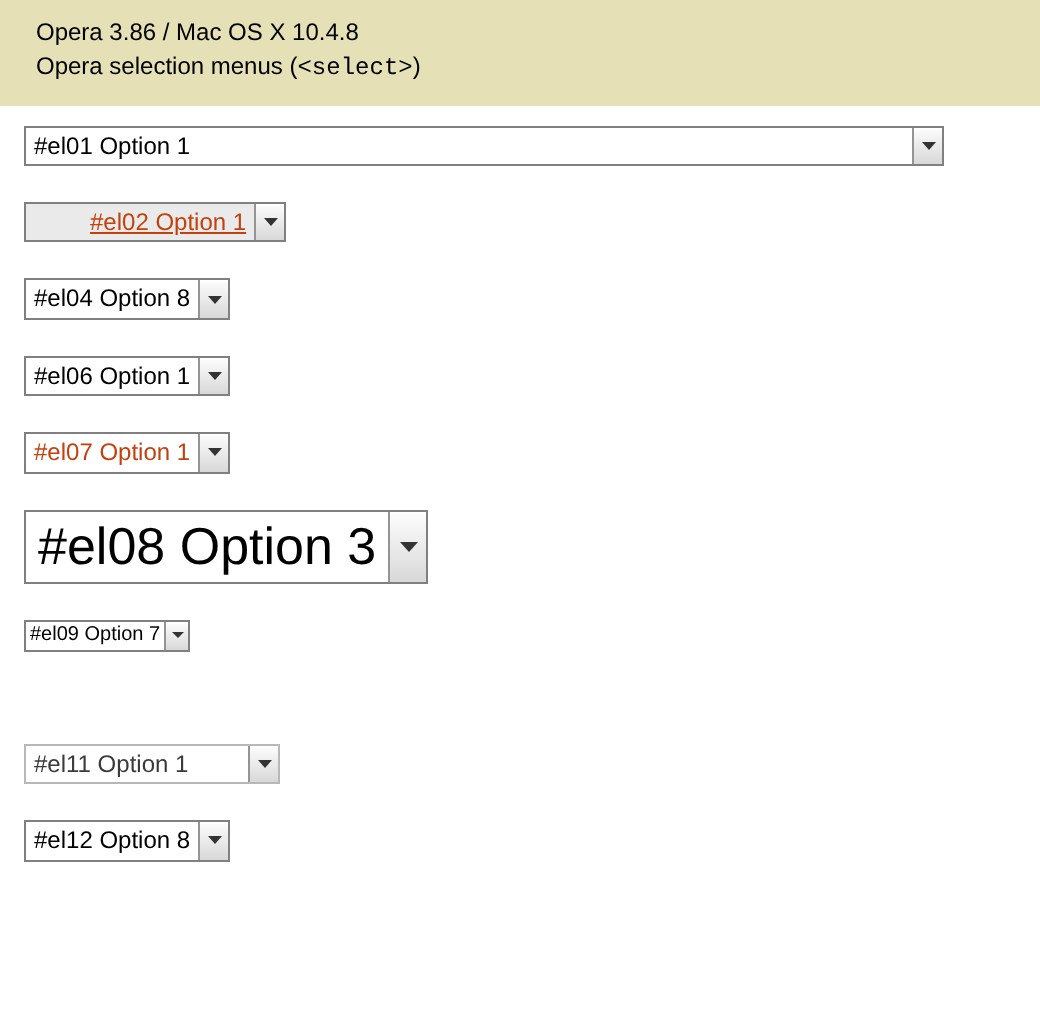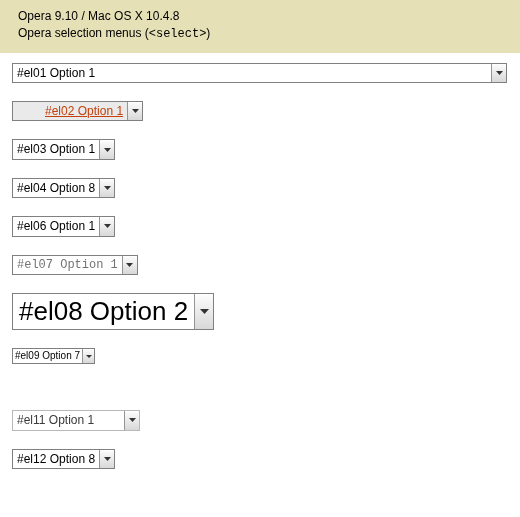--- a/index.html
+++ b/index.html
@@ -55,40 +55,40 @@
     display: flex;
     align-items: center;
     justify-content: center;
     box-shadow: inset 0 1px 0 #fff;
   }
   .sel .btn svg {
     display: block;
   }
 
   
-  .sel.full { width: 495px; }
+  .sel.full { width: 460px; }
   .sel.full .value { flex: 1; }
 
   .sel.sel02 {
     background: #eaeaea;
   }
   .sel.sel02 .value {
     color: #c2410c;
     text-decoration: underline;
     margin-left: 28px;
   }
 
   .sel.sel05 {
     outline: 1.5px dotted #001fe6;
     outline-offset: 1px;
   }
 
   .sel.sel07 .value {
-    font-family: Liberation Mono, monospace;
-    color: #737373;
+    font-family: Liberation Sans, sans-serif;
+    color: #c2410c;
   }
 
   .sel.sel08 {
     font-size: 26px;
   }
   .sel.sel08 .value { padding: 2px 6px; }
   .sel.sel08 .btn { width: 18px; }
 
   .sel.sel09 { font-size: 10px; }
   .sel.sel09 .value { padding: 1px 2px; }
@@ -100,21 +100,21 @@
     border-color: #b8b8b8;
     color: #3a3a3a;
     margin-top: 28px;
   }
   .sel.sel11 .value { padding-right: 30px; }
 </style>
 </head>
 <body>
 
 <div class="header">
-  <div>Opera 9.10 / Mac OS X 10.4.8</div>
+  <div>Opera 3.86 / Mac OS X 10.4.8</div>
   <div class="line2">
     <span>Opera selection menus (</span><code>&lt;select&gt;</code><span>)</span>
   </div>
 </div>
 
 <div class="content">
 
   <div class="row">
     <div class="sel full">
       <span class="value">#el01 Option 1</span>
@@ -130,30 +130,20 @@
     <div class="sel sel02">
       <span class="value">#el02 Option 1</span>
       <span class="btn">
         <svg width="7" height="4" viewBox="0 0 7 4">
             <path d="M0 0 L7 0 L3.5 4 Z" fill="#333"></path>
           </svg>
       </span>
     </div>
   </div>
 
-  <div class="row">
-    <div class="sel">
-      <span class="value">#el03 Option 1</span>
-      <span class="btn">
-        <svg width="7" height="4" viewBox="0 0 7 4">
-            <path d="M0 0 L7 0 L3.5 4 Z" fill="#333"></path>
-          </svg>
-      </span>
-    </div>
-  </div>
 
   <div class="row">
     <div class="sel">
       <span class="value">#el04 Option 8</span>
       <span class="btn">
         <svg width="7" height="4" viewBox="0 0 7 4">
             <path d="M0 0 L7 0 L3.5 4 Z" fill="#333"></path>
           </svg>
       </span>
     </div>
@@ -177,21 +167,21 @@
       <span class="btn">
         <svg width="7" height="4" viewBox="0 0 7 4">
             <path d="M0 0 L7 0 L3.5 4 Z" fill="#333"></path>
           </svg>
       </span>
     </div>
   </div>
 
   <div class="row">
     <div class="sel sel08">
-      <span class="value">#el08 Option 2</span>
+      <span class="value">#el08 Option 3</span>
       <span class="btn">
         <svg width="9" height="5" viewBox="0 0 9 5">
             <path d="M0 0 L9 0 L4.5 5 Z" fill="#333"></path>
           </svg>
       </span>
     </div>
   </div>
 
   <div class="row">
     <div class="sel sel09">

